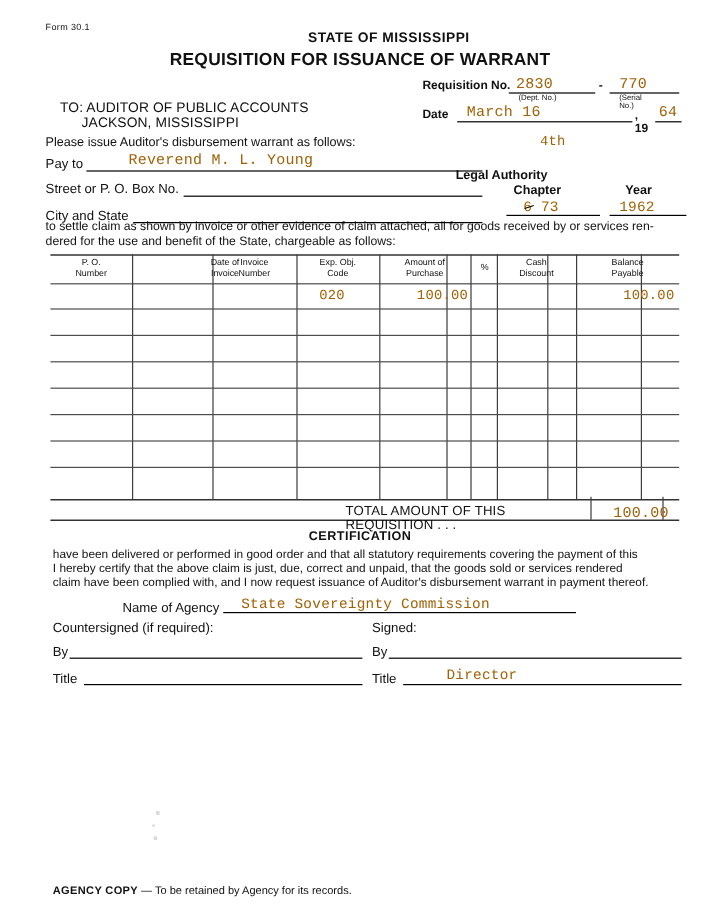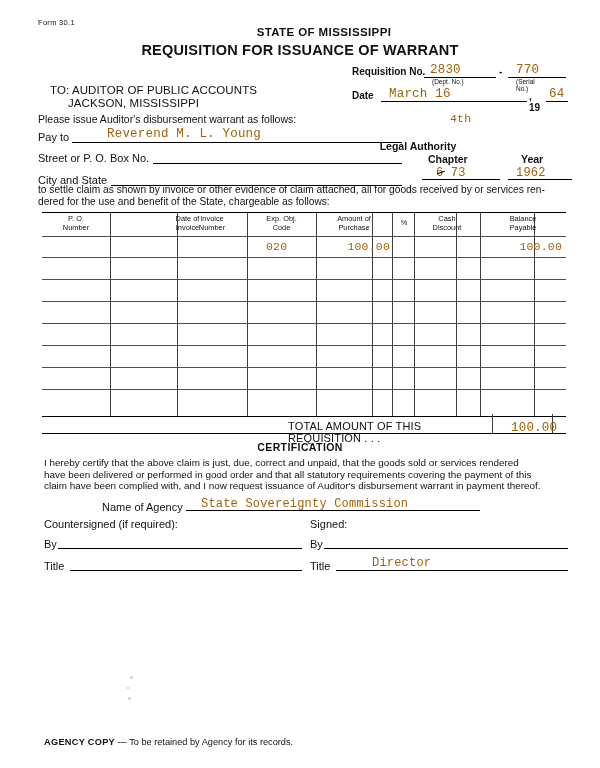--- a/index.html
+++ b/index.html
@@ -355,22 +355,22 @@
   </div>
 
   <div class="abs total-label">TOTAL AMOUNT OF THIS REQUISITION . . .</div>
   <div class="total-tick1"></div>
   <div class="total-tick2"></div>
   <div class="abs total-val hand">100.00</div>
   <div class="rule total-rule"></div>
 
   <div class="abs cert-title">CERTIFICATION</div>
   <div class="abs cert-body">
+    <div>have been delivered or performed in good order and that all statutory requirements covering the payment of this</div>
     <div>I hereby certify that the above claim is just, due, correct and unpaid, that the goods sold or services rendered</div>
-    <div>have been delivered or performed in good order and that all statutory requirements covering the payment of this</div>
     <div>claim have been complied with, and I now request issuance of Auditor's disbursement warrant in payment thereof.</div>
   </div>
 
   <div class="abs agency-lbl">Name of Agency</div>
   <div class="abs agency-val hand">State Sovereignty Commission</div>
   <div class="rule" style="left:186px; top:510px; width:294px;"></div>
 
   <div class="abs counter-lbl">Countersigned (if required):</div>
   <div class="abs signed-lbl">Signed:</div>
 

